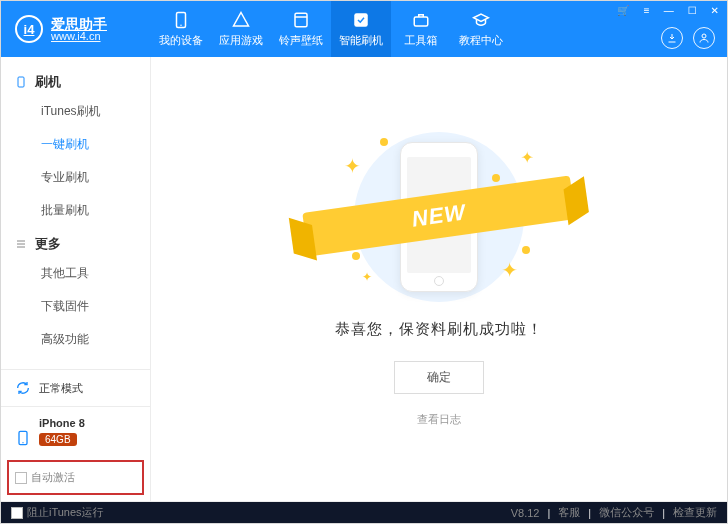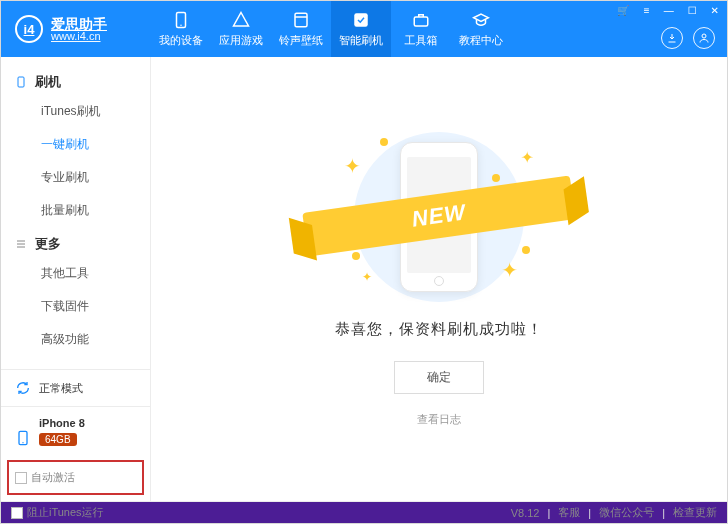--- a/index.html
+++ b/index.html
@@ -54,21 +54,21 @@
   .ribbon::after{right:-14px; transform: skewY(-25deg);}
   .ribbon-text{ font-size:22px; font-weight:900; color:#fff; letter-spacing:1px; font-style:italic;}
   .star{position:absolute;color:#ffcc33;}
   .s1{left:10px;top:22px;font-size:20px;} .s2{right:10px;top:16px;font-size:16px;} .s3{left:28px;bottom:18px;font-size:12px;} .s4{right:26px;bottom:20px;font-size:20px;}
   .dot{position:absolute;width:8px;height:8px;background:#ffcc33;border-radius:50%;} .d1{left:46px;top:6px;} .d2{right:44px;top:42px;} .d3{left:18px;bottom:42px;} .d4{right:14px;bottom:48px;}
   
   .msg { font-size: 15px; color: #333; margin-bottom: 22px; letter-spacing:1px;}
   .ok-btn { border: 1px solid #dcdcdc; background: #fff; padding: 7px 32px; font-size: 12px; color: #555; cursor: pointer; }
   .log-link { font-size: 11px; color: #999; margin-top: 18px; cursor: pointer; }
   
-  .statusbar { height: 22px; background: #4c1d95; border-top: 1px solid #ececec; display: flex; align-items: center; font-size: 11px; color: #888; padding: 0 10px; justify-content: space-between; }
+  .statusbar { height: 22px; background: #0f172a; border-top: 1px solid #ececec; display: flex; align-items: center; font-size: 11px; color: #888; padding: 0 10px; justify-content: space-between; }
   .status-left { display:flex; align-items:center; gap:5px; }
   .status-right { display:flex; align-items:center; gap:8px; }
   .sep { color:#ddd; }
 </style>
 </head>
 <body>
 
 <div class="header">
   <div class="logo-wrap">
     <div class="logo-circle">i4</div>

